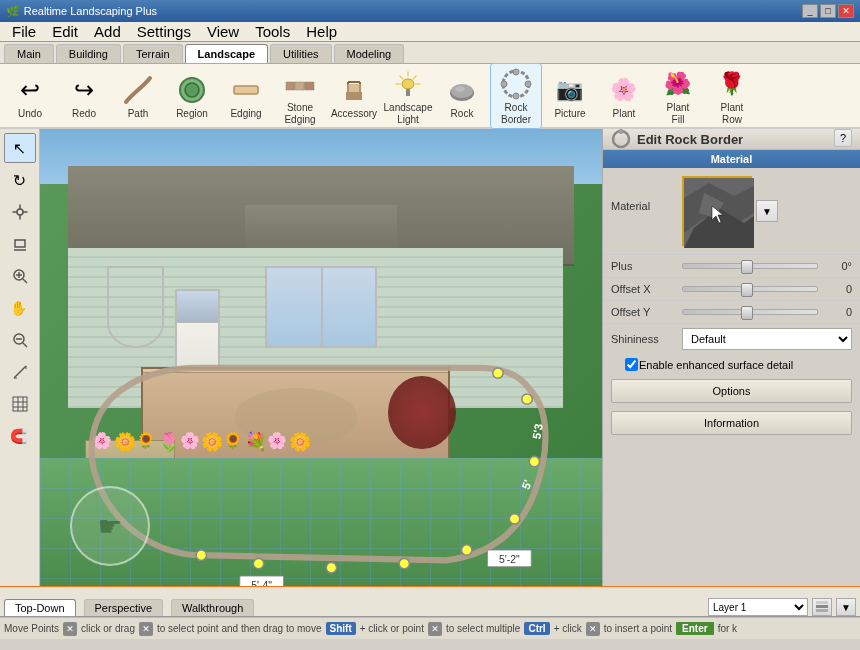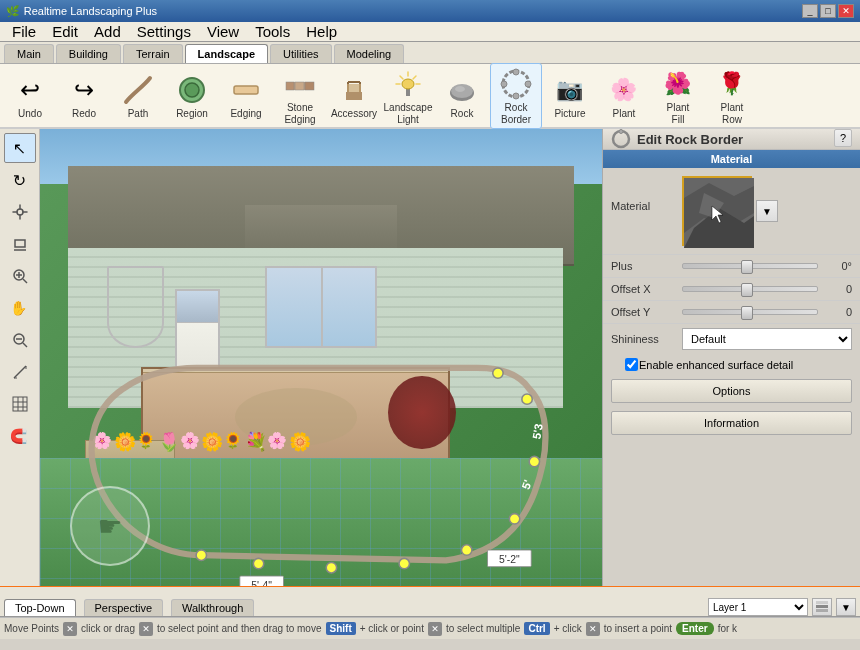--- a/index.html
+++ b/index.html
@@ -663,15 +663,15 @@
   <span class="status-cursor">✕</span>
   <span class="status-text">to select point and then drag to move</span>
   <span style="padding:1px 4px;background:#3a6ab0;color:white;border-radius:2px;font-weight:bold;">Shift</span>
   <span class="status-text">+ click or point</span>
   <span class="status-cursor">✕</span>
   <span class="status-text">to select multiple</span>
   <span style="padding:1px 4px;background:#3a6ab0;color:white;border-radius:2px;font-weight:bold;">Ctrl</span>
   <span class="status-text">+ click</span>
   <span class="status-cursor">✕</span>
   <span class="status-text">to insert a point</span>
-  <span style="padding:1px 6px;background:#4a8a30;color:white;border-radius:6px;font-weight:bold;">Enter</span>
+  <span style="padding:1px 6px;background:#4a8a30;color:white;border-radius:1px;font-weight:bold;">Enter</span>
   <span class="status-text">for k</span>
 </div>
 
 </body></html>

